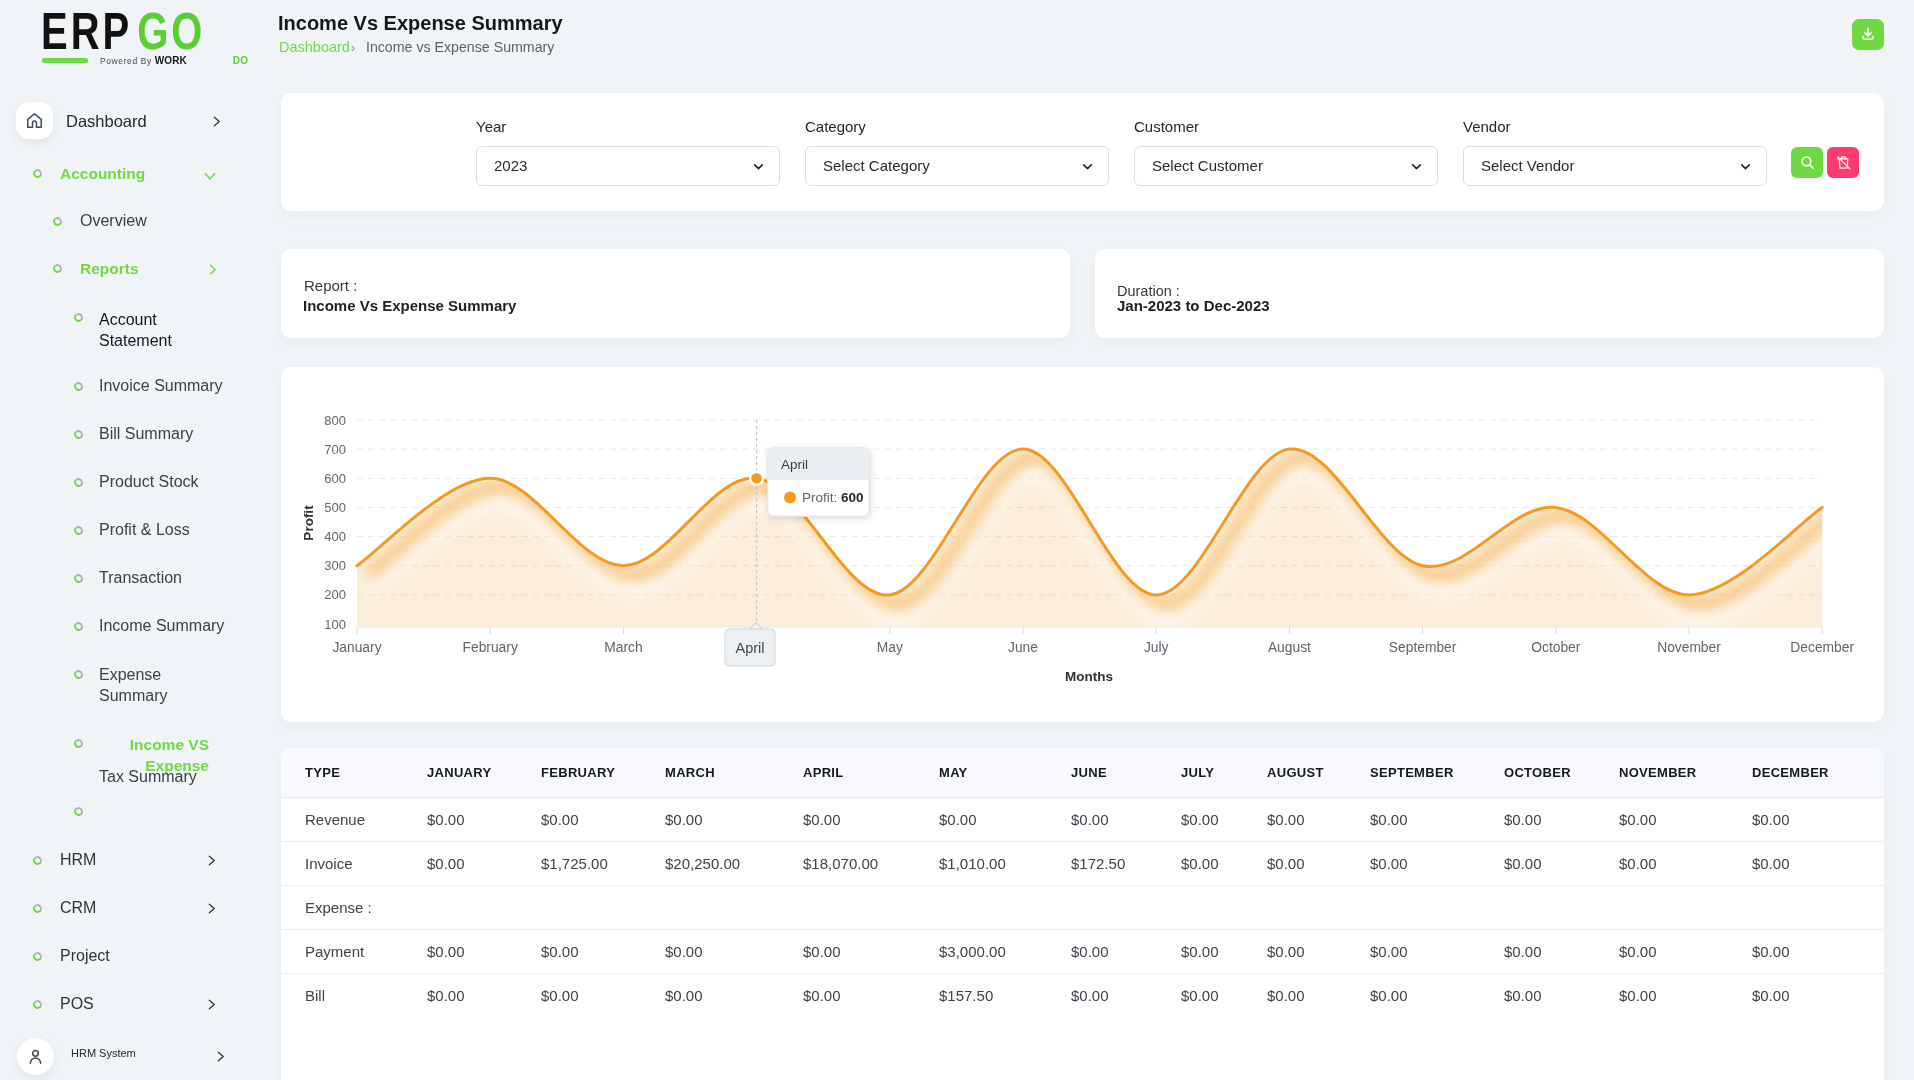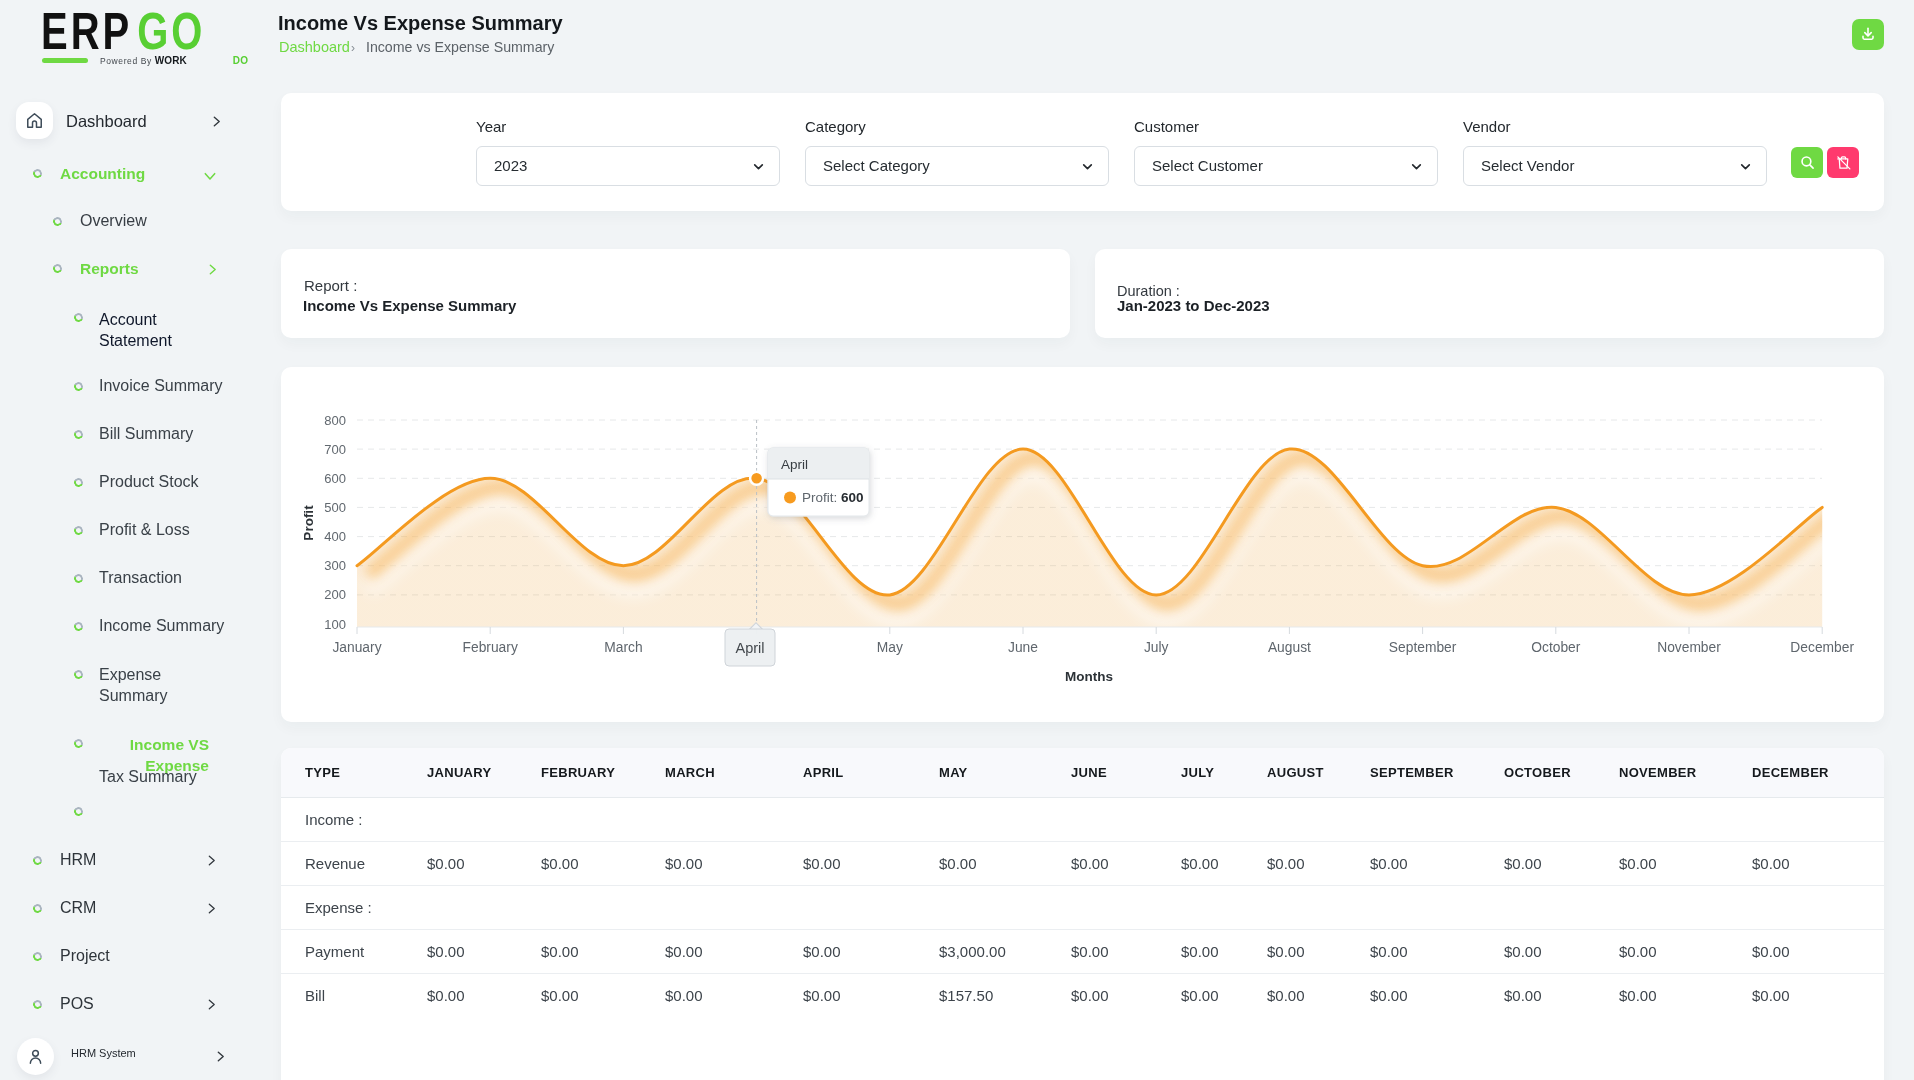--- a/index.html
+++ b/index.html
@@ -311,42 +311,42 @@
           <th>MAY</th>
           <th>JUNE</th>
           <th>JULY</th>
           <th>AUGUST</th>
           <th>SEPTEMBER</th>
           <th>OCTOBER</th>
           <th>NOVEMBER</th>
           <th>DECEMBER</th>
         </tr>
 <tr>
-          <td style="border-top:none;">Income :</td>
-          <td style="border-top:none;"></td>
-          <td style="border-top:none;"></td>
-          <td style="border-top:none;"></td>
-          <td style="border-top:none;"></td>
-          <td style="border-top:none;"></td>
-          <td style="border-top:none;"></td>
-          <td style="border-top:none;"></td>
-          <td style="border-top:none;"></td>
-          <td style="border-top:none;"></td>
-          <td style="border-top:none;"></td>
-          <td style="border-top:none;"></td>
-          <td style="border-top:none;"></td>
-        </tr>
-<tr>
           <td>Revenue</td>
           <td>$0.00</td>
           <td>$0.00</td>
           <td>$0.00</td>
           <td>$0.00</td>
           <td>$0.00</td>
           <td>$0.00</td>
+          <td>$0.00</td>
+          <td>$0.00</td>
+          <td>$0.00</td>
+          <td>$0.00</td>
+          <td>$0.00</td>
+          <td>$0.00</td>
+        </tr>
+<tr>
+          <td>Invoice</td>
+          <td>$0.00</td>
+          <td>$1,725.00</td>
+          <td>$20,250.00</td>
+          <td>$18,070.00</td>
+          <td>$1,010.00</td>
+          <td>$172.50</td>
           <td>$0.00</td>
           <td>$0.00</td>
           <td>$0.00</td>
           <td>$0.00</td>
           <td>$0.00</td>
           <td>$0.00</td>
         </tr>
 <tr>
           <td>Expense :</td>
           <td></td>

